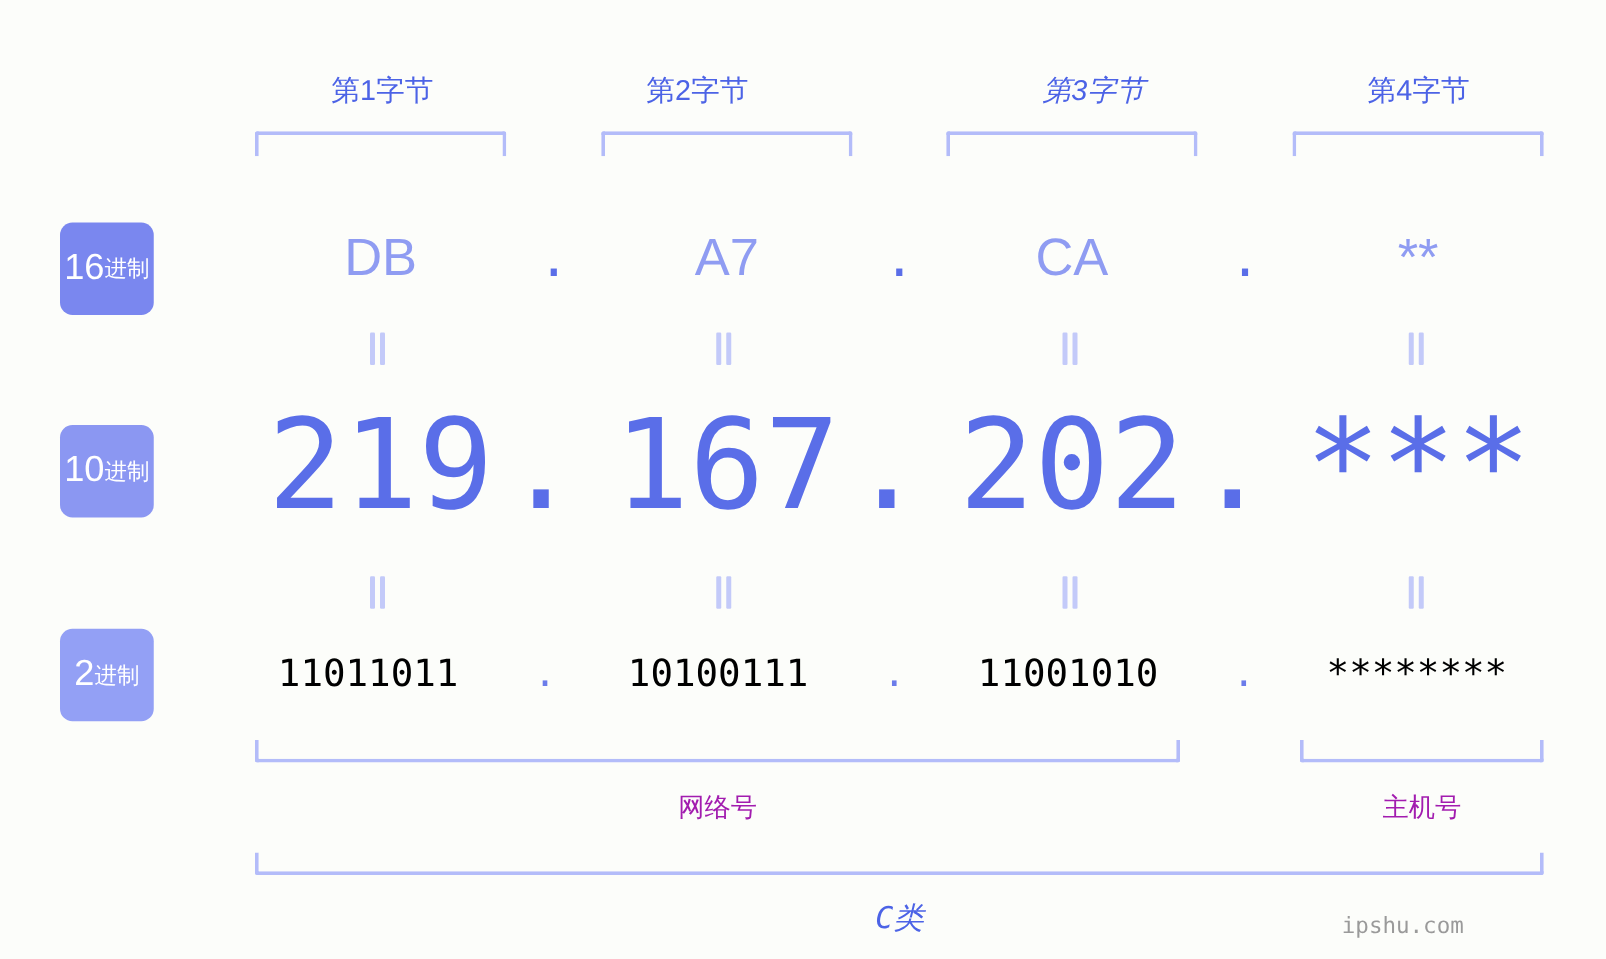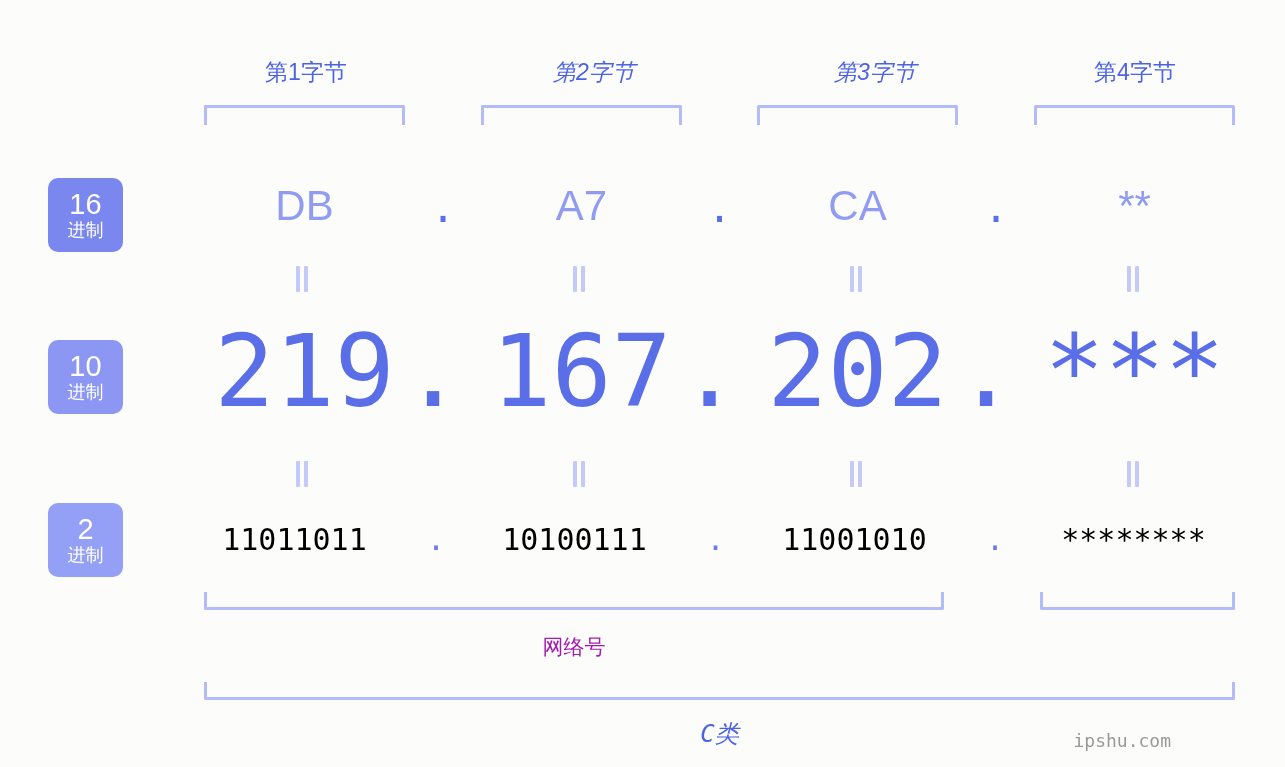--- a/index.html
+++ b/index.html
@@ -45,21 +45,21 @@
     box-sizing: border-box;
   }
 
   
   .badge {
     position: absolute;
     width: 75px;
     height: 74px;
     border-radius: 10px;
     display: flex;
-    flex-direction: column;
+    flex-direction: row;
     align-items: center;
     justify-content: center;
     color: #ffffff;
     left: 48px;
   }
   .badge .num {
     font-family: "Liberation Sans", sans-serif;
     font-size: 29px;
     line-height: 29px;
     font-weight: 400;
@@ -186,21 +186,21 @@
     color: #9a9a9a;
     white-space: nowrap;
   }
 </style>
 </head>
 <body>
 
 <div id="stage">
 
   <div class="byte-label" style="left:204px; width:204px;">第1字节</div>
-  <div class="byte-label" style="left:492px; width:204px;font-style:italic;">第2字节</div>
+  <div class="byte-label" style="left:456px; width:204px;">第2字节</div>
   <div class="byte-label" style="left:773px; width:204px;font-style:italic;">第3字节</div>
   <div class="byte-label" style="left:1033px; width:204px;">第4字节</div>
 
   <div class="top-bracket" style="left:204px; width:201px;"></div>
   <div class="top-bracket" style="left:481px; width:201px;"></div>
   <div class="top-bracket" style="left:757px; width:201px;"></div>
   <div class="top-bracket" style="left:1034px; width:201px;"></div>
 
   <div class="badge" id="badge-hex">
     <span class="num">16</span>
@@ -252,19 +252,20 @@
     <div class="cell dot" style="left:678px; width:75px;">.</div>
     <div class="cell" style="left:754px; width:201px;">11001010</div>
     <div class="cell dot" style="left:957px; width:76px;">.</div>
     <div class="cell" style="left:1033px; width:201px;">********</div>
   </div>
 
   <div class="bottom-bracket" style="left:204px; width:740px; top:572px;"></div>
   <div class="bottom-bracket" style="left:1040px; width:195px; top:572px;"></div>
 
   <div class="part-label" style="left:204px; width:740px; top:615px;">网络号</div>
+  <div class="part-label" style="left:1040px; width:195px; top:615px;">主机号</div>
 
   <div class="bottom-bracket" style="left:204px; width:1031px; top:662px;"></div>
   <div class="class-label" style="left:204px; width:1031px; top:701px;">C类</div>
 
   <div class="watermark">ipshu.com</div>
 
 </div>
 
 </body></html>

